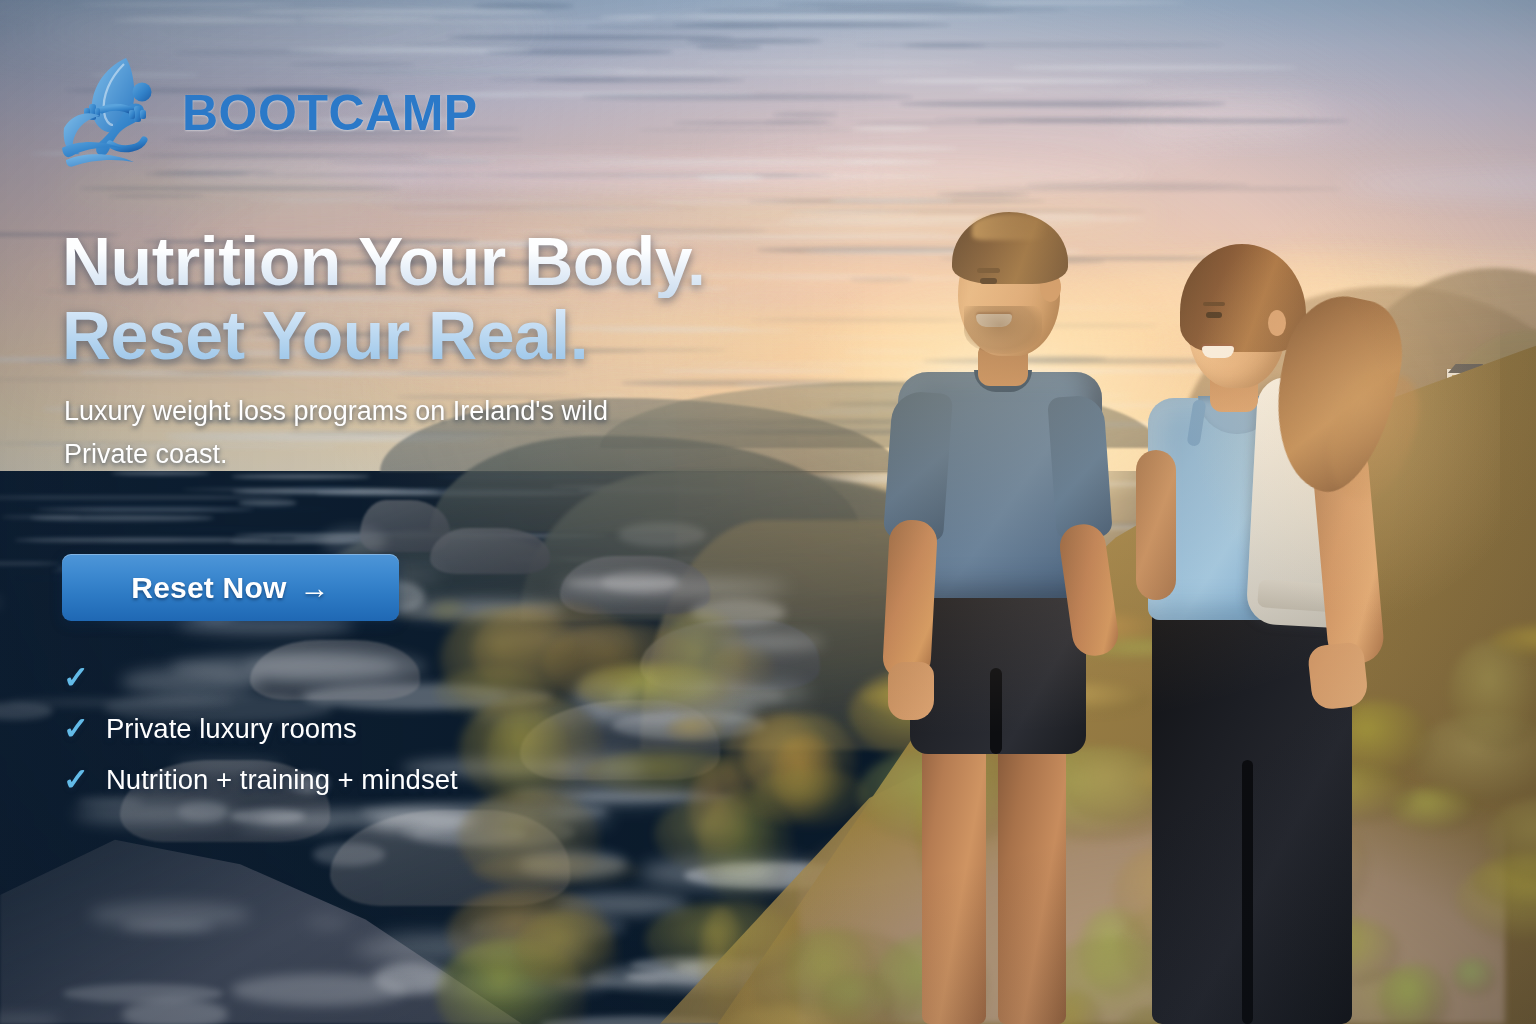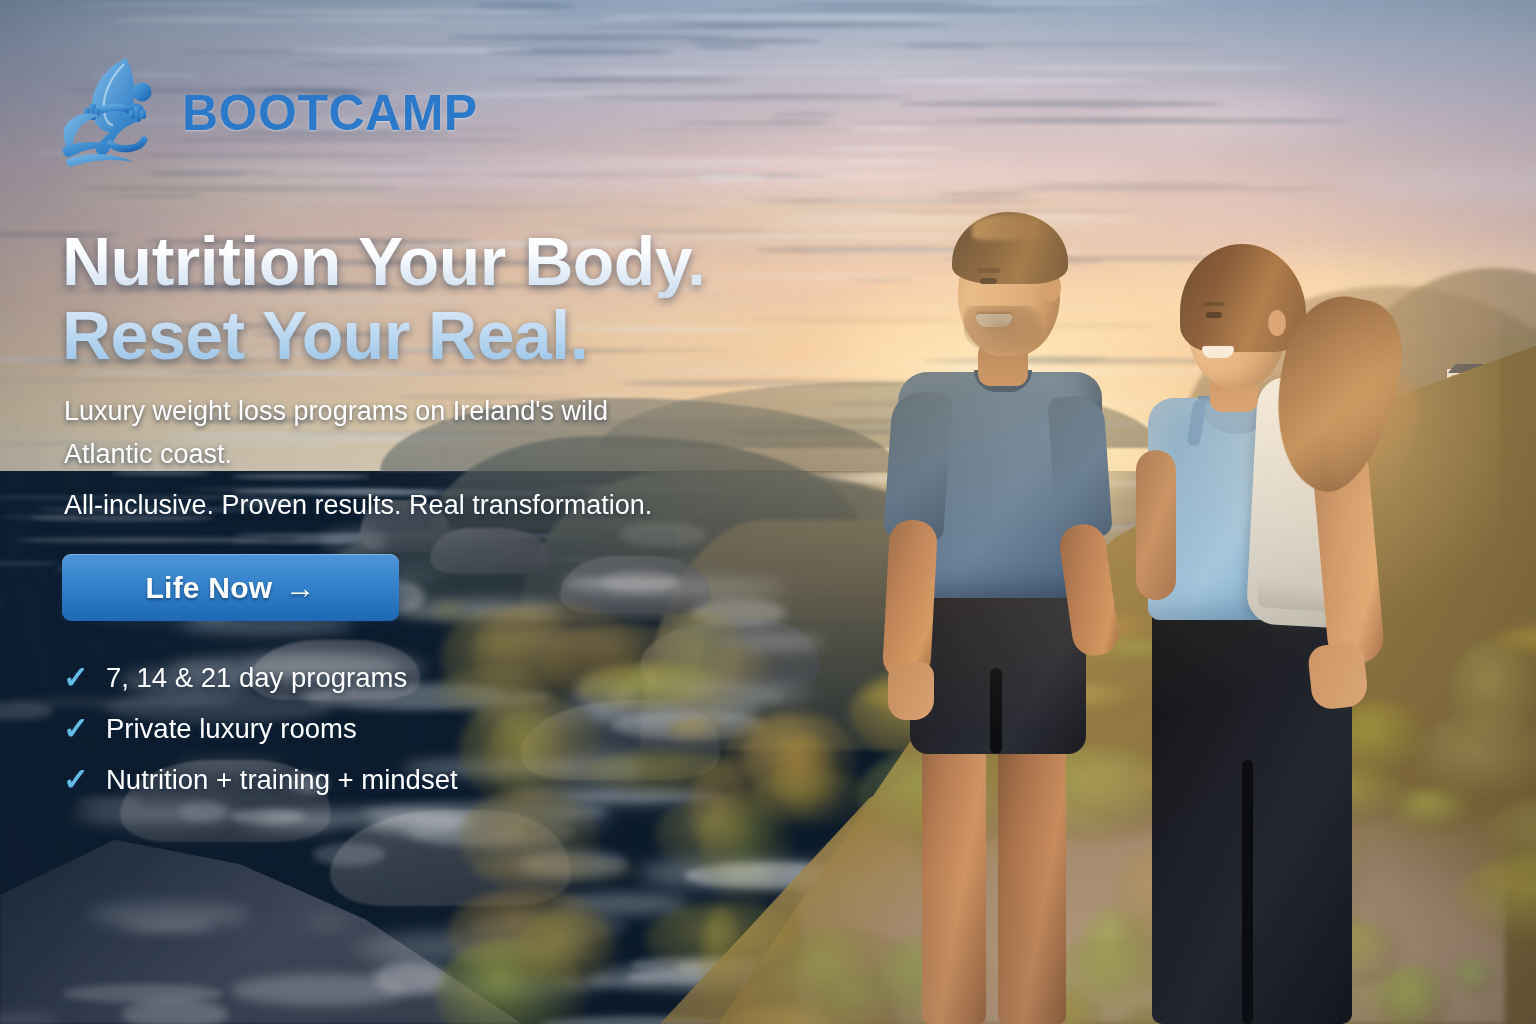--- a/index.html
+++ b/index.html
@@ -875,33 +875,31 @@
       </div>
     </div>
 
     <div class="headline">
       <div class="hl-line hl-1">Nutrition Your Body.</div>
       <div class="hl-line hl-2">Reset Your Real.</div>
     </div>
 
     <div class="subcopy">
       <div class="sub-p">Luxury weight loss programs on Ireland's wild</div>
-      <div class="sub-p">Atlantic coast.</div>
-      <div class="sub-p sub-p2">All-inclusive. Proven results. Real transformation.</div>
+      <div class="sub-p">Private coast.</div>
     </div>
 
     <button class="cta">
-      <span>Life Now</span>
+      <span>Reset Now</span>
       <span class="cta-arrow">→</span>
     </button>
 
     <div class="features" id="featurelist">
         <div class="feat">
           <span class="feat-check" style="color: rgb(99, 187, 232);">✓</span>
-          <span class="feat-label">7, 14 &amp; 21 day programs</span>
         </div>
         <div class="feat">
           <span class="feat-check" style="color: rgb(99, 187, 232);">✓</span>
           <span class="feat-label">Private luxury rooms</span>
         </div>
         <div class="feat">
           <span class="feat-check" style="color: rgb(99, 187, 232);">✓</span>
           <span class="feat-label">Nutrition + training + mindset</span>
         </div>
       </div>

